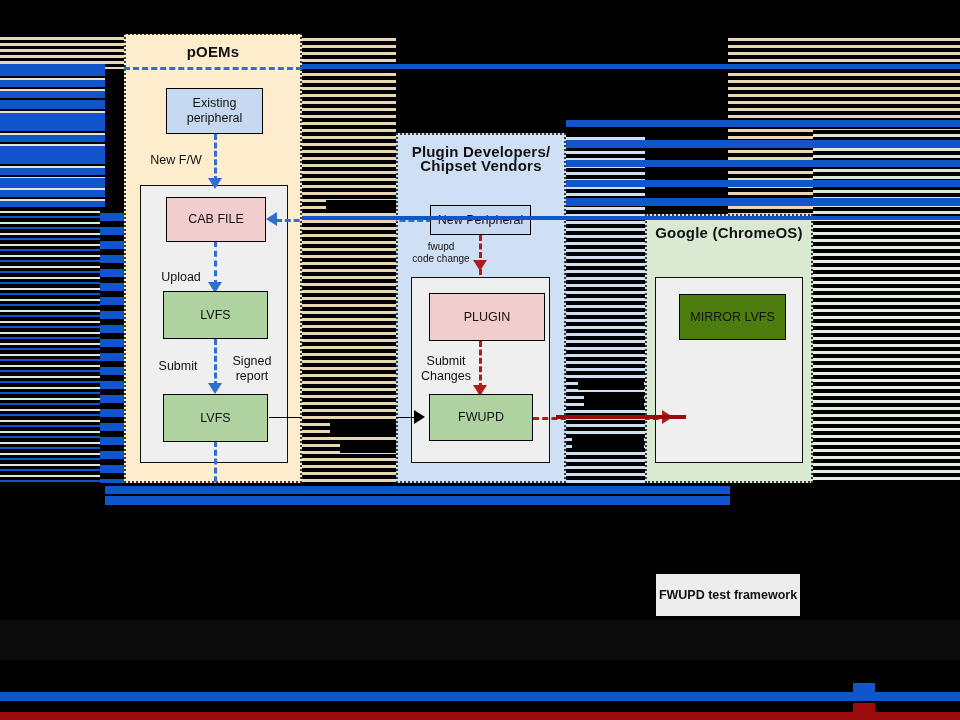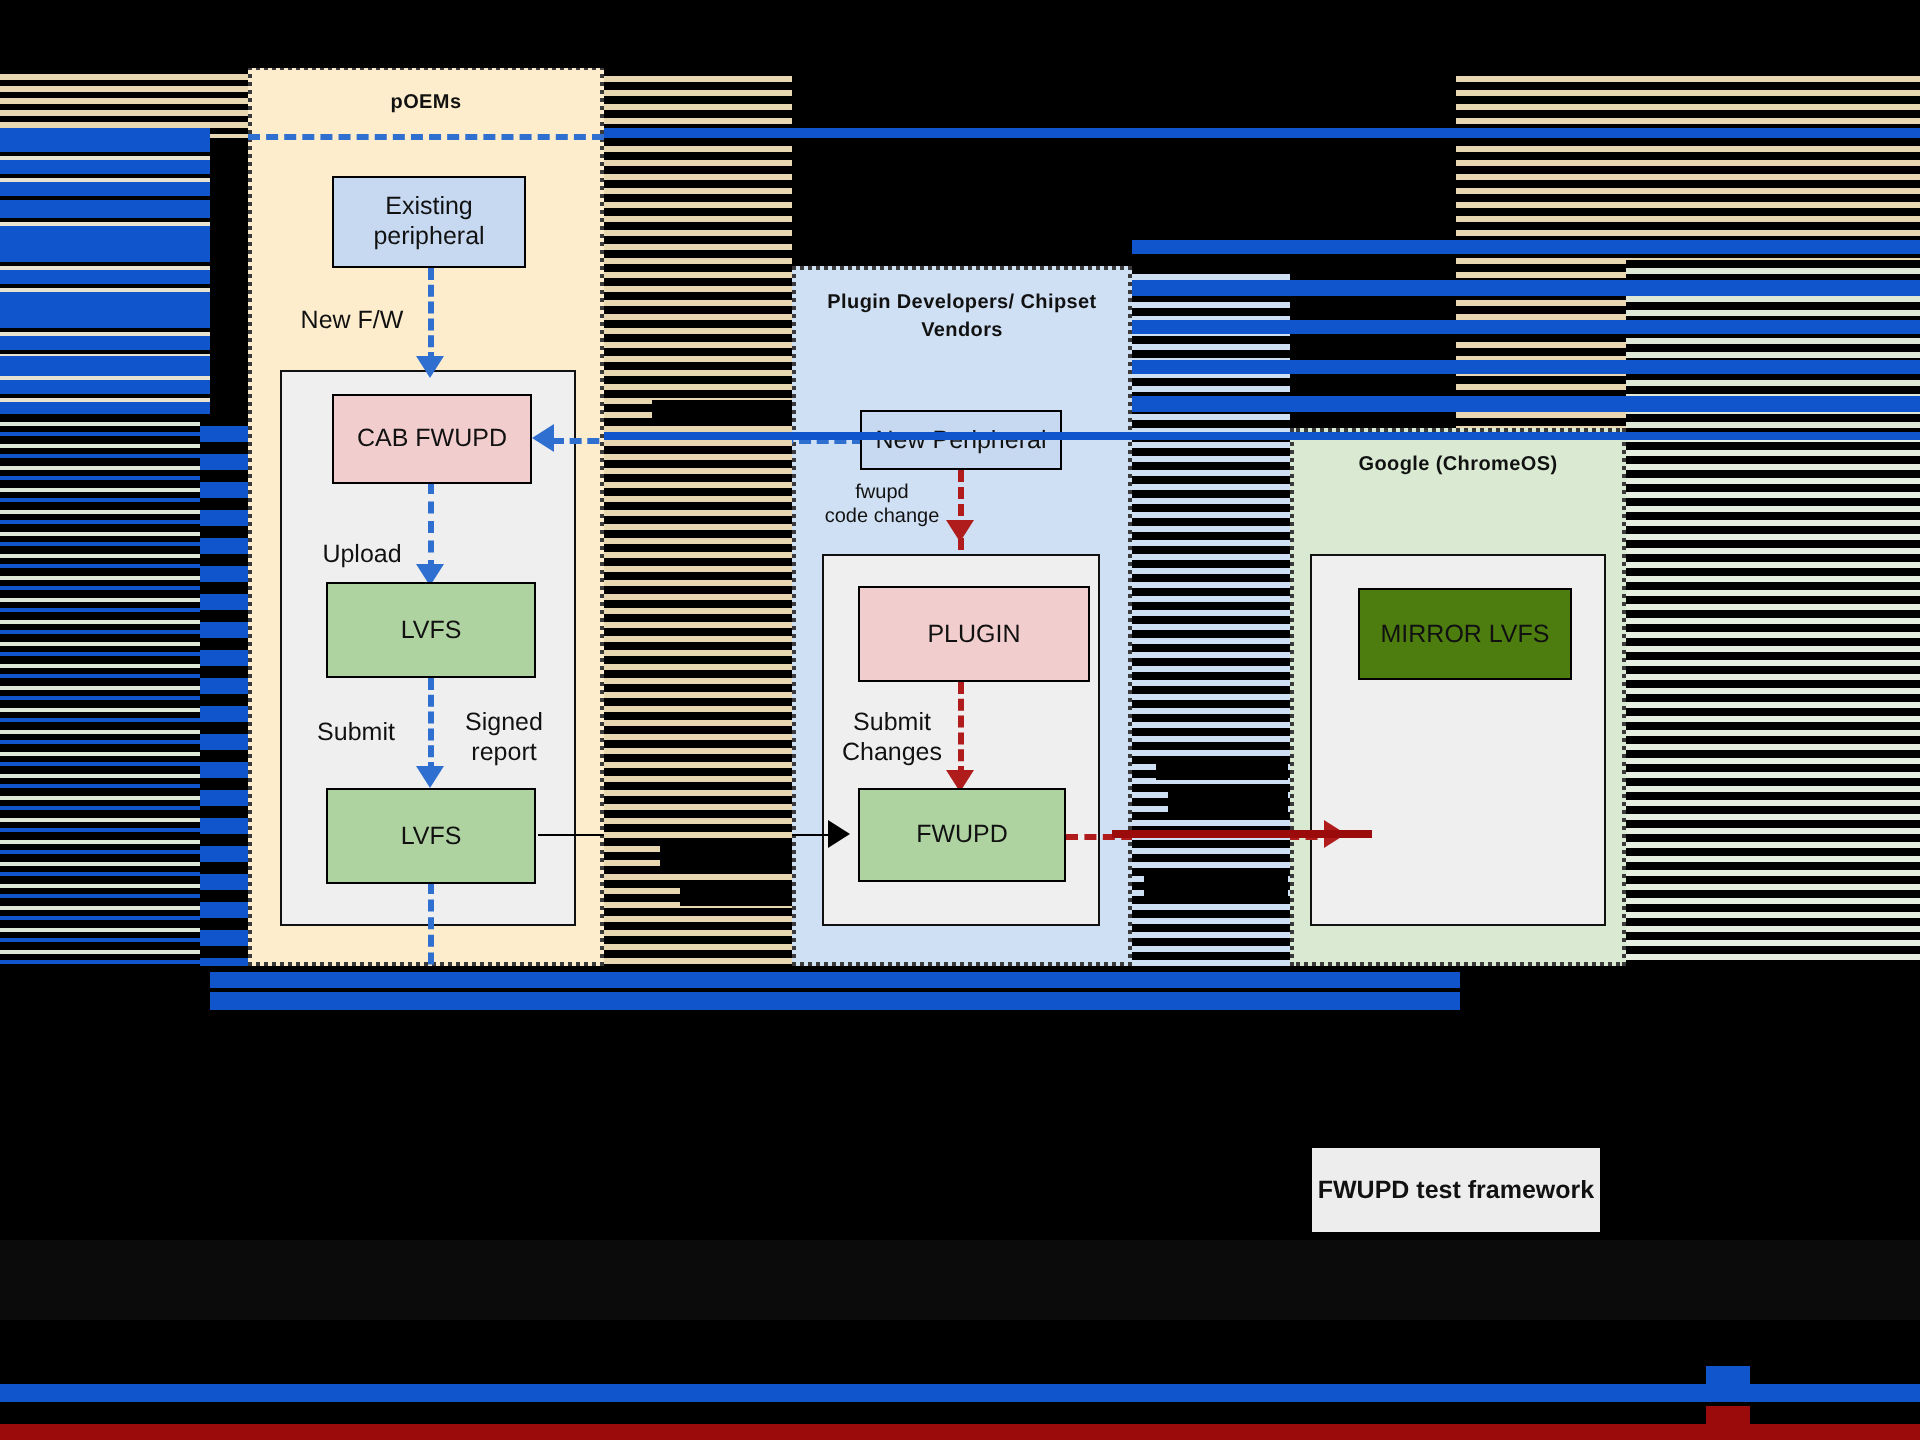--- a/index.html
+++ b/index.html
@@ -9,21 +9,21 @@
   }
   
   #diagram{position:absolute;left:0;top:0;width:960px;height:720px;}
 
   .group{
     position:absolute;box-sizing:border-box;
     border:2px dotted #3a3a3a;
   }
   .group .gtitle{
     position:absolute;left:0;right:0;top:10px;
-    text-align:center;font-size:10px;font-weight:bold;color:#111;
+    text-align:center;font-size:15px;font-weight:bold;color:#111;
     line-height:14px;letter-spacing:.2px;
   }
   .panel{
     position:absolute;box-sizing:border-box;
     background:#efefef;border:1.6px solid #111;
   }
   .node{
     position:absolute;box-sizing:border-box;
     border:1.6px solid #000;
     display:flex;align-items:center;justify-content:center;
@@ -114,21 +114,21 @@
 
     <div class="hdash red" style="left:533px;top:417px;width:135px;"></div>
     <div class="arrow right red" style="left:662px;top:410px;"></div>
 
     <div class="node" style="left:166px;top:88px;width:97px;height:46px;background:#c6d9f1;">
       <span>Existing
 peripheral</span>
     </div>
 
     <div class="node" style="left:166px;top:197px;width:100px;height:45px;background:#f2cdcd;">
-      <span>CAB FWUPD</span>
+      <span>CAB FILE</span>
     </div>
 
     <div class="node" style="left:163px;top:291px;width:105px;height:48px;background:#aed3a0;">
       <span>LVFS</span>
     </div>
 
     <div class="node" style="left:163px;top:394px;width:105px;height:48px;background:#aed3a0;">
       <span>LVFS</span>
     </div>
 

